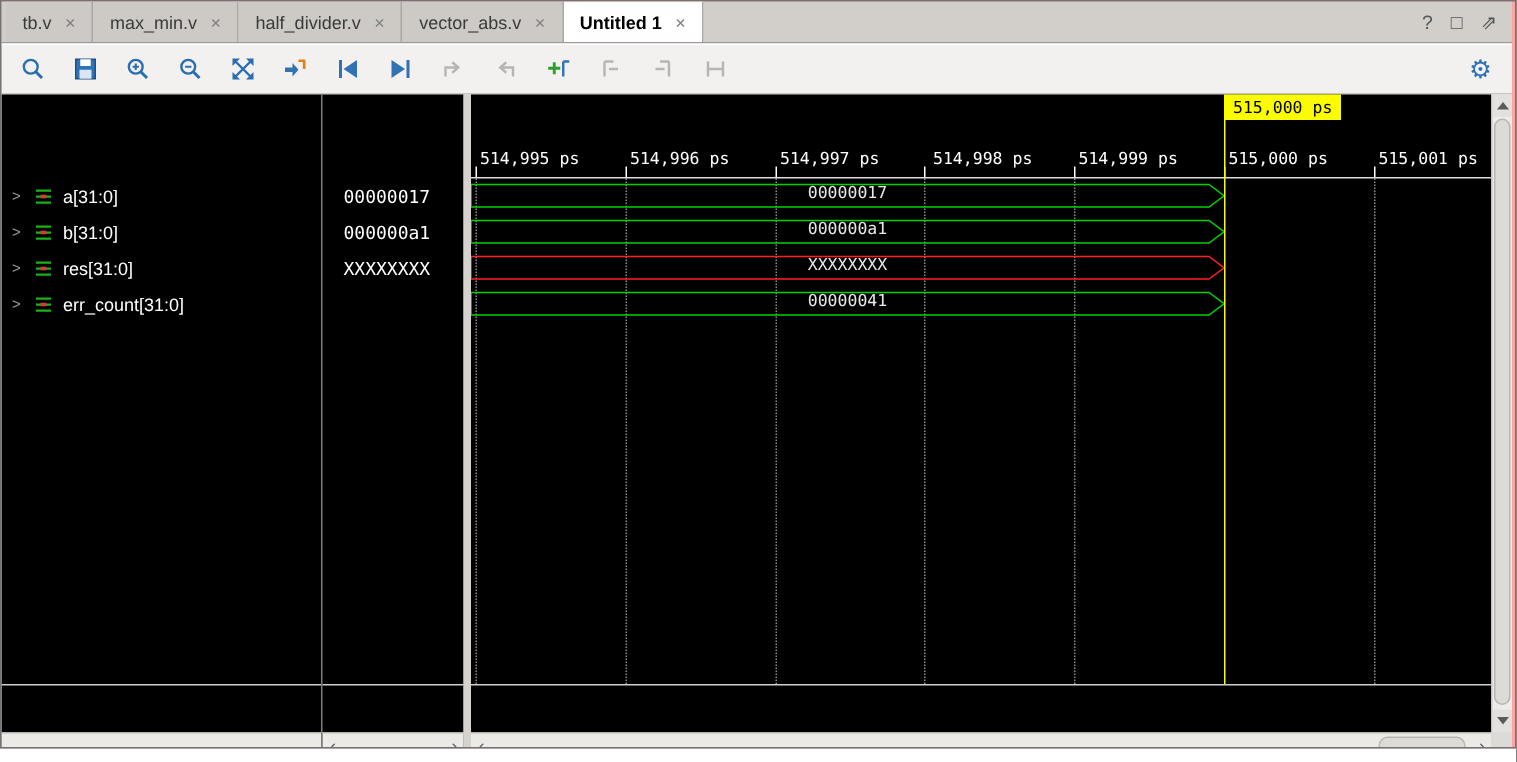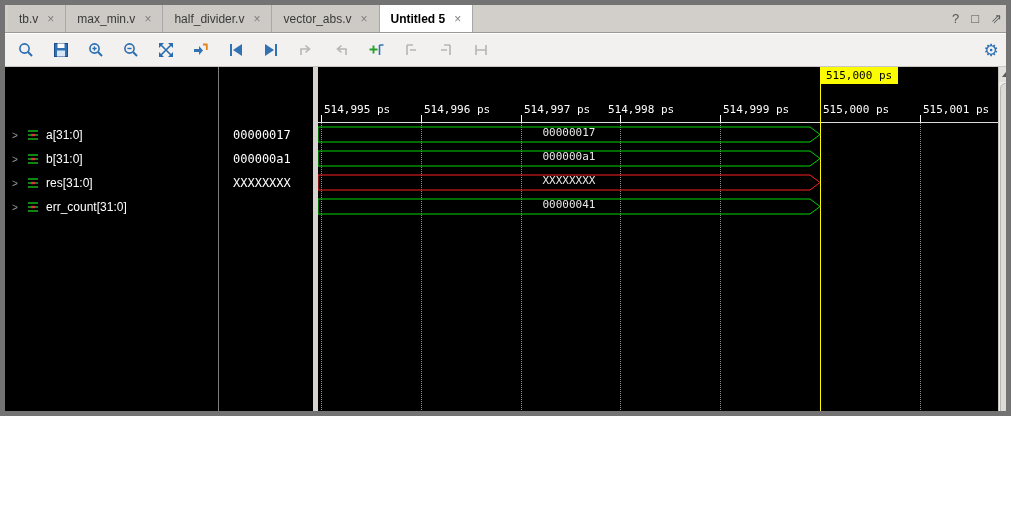--- a/index.html
+++ b/index.html
@@ -1,19 +1,19 @@
 <!DOCTYPE html>
 <html><head>
 <meta charset="utf-8">
 <style>
   * { margin:0; padding:0; box-sizing:border-box; }
   body { background:#ffffff; font-family:"Liberation Sans", sans-serif; }
 
-  .window { position:relative; width:1011px; height:416px; border:5px solid #737373;
-            background:#ef4444; overflow:hidden; }
+  .window { position:relative; width:1011px; height:499px; border:1px solid #737373;
+            background:#fca5a5; overflow:hidden; }
 
   
   .tabbar { position:absolute; left:0; top:0; width:1007px; height:28px;
             background:#d2cfca; border-bottom:1px solid #9a9a9a;
             display:flex; align-items:stretch; padding-left:3px; }
   .tab { display:flex; align-items:center; gap:9px; padding:0 11px;
          border-right:1px solid #a8a8a8; font-size:12px; color:#3a3a3a; background:#cdcac5; cursor:default; }
   .tab.active { background:#ffffff; color:#000; font-weight:bold; }
   .tab .close { color:#808080; font-size:12px; font-weight:normal; }
   .tabbar-right { margin-left:auto; display:flex; align-items:center; gap:12px;
@@ -101,21 +101,21 @@
     </div>
     <div class="tab">
       <span>half_divider.v</span>
       <span class="close">×</span>
     </div>
     <div class="tab">
       <span>vector_abs.v</span>
       <span class="close">×</span>
     </div>
     <div class="tab active">
-      <span>Untitled 5</span>
+      <span>Untitled 1</span>
       <span class="close">×</span>
     </div>
     <div class="tabbar-right">
       <span class="wicon">?</span>
       <span class="wicon">□</span>
       <span class="wicon">⇗</span>
     </div>
   </div>
 
   <div class="toolbar">
@@ -264,21 +264,21 @@
       </div>
     </div>
 
     <div class="splitter"></div>
 
     <div class="panel wave-panel">
       <div class="ruler">
         <span class="tick-label" style="left:6px">514,995 ps</span>
         <span class="tick-label" style="left:106px">514,996 ps</span>
         <span class="tick-label" style="left:206px">514,997 ps</span>
-        <span class="tick-label" style="left:290px">514,998 ps</span>
+        <span class="tick-label" style="left:308px">514,998 ps</span>
         <span class="tick-label" style="left:405px">514,999 ps</span>
         <span class="tick-label" style="left:505px">515,000 ps</span>
         <span class="tick-label" style="left:605px">515,001 ps</span>
         <span class="tick-mark" style="left:3px"></span>
         <span class="tick-mark" style="left:103px"></span>
         <span class="tick-mark" style="left:203px"></span>
         <span class="tick-mark" style="left:302px"></span>
         <span class="tick-mark" style="left:402px"></span>
         <span class="tick-mark" style="left:502px"></span>
         <span class="tick-mark" style="left:602px"></span>

